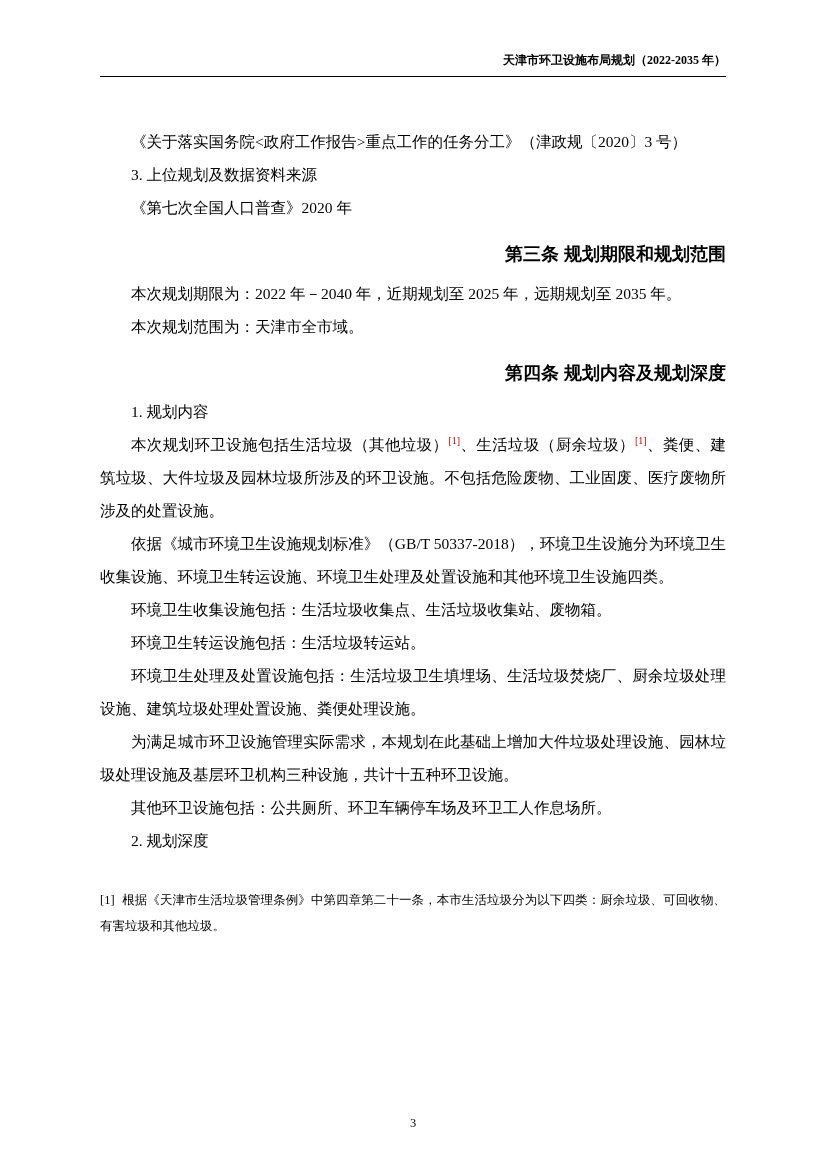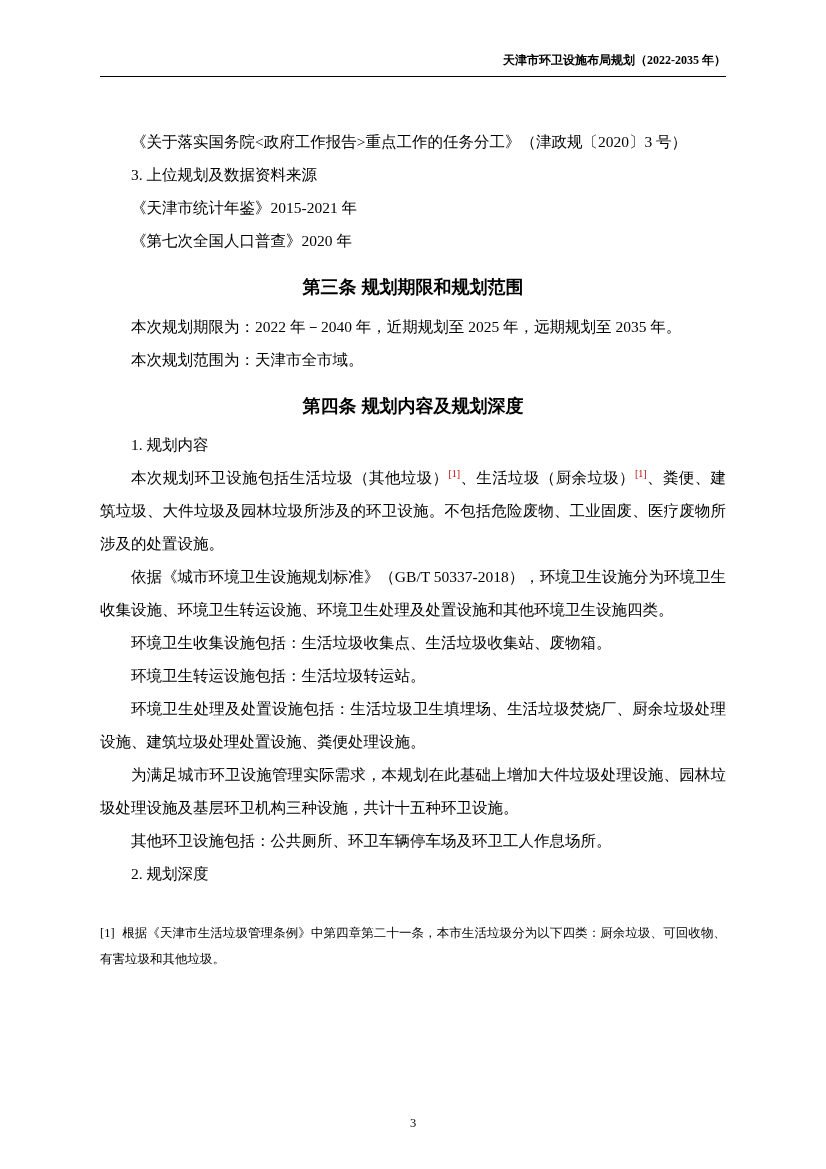--- a/index.html
+++ b/index.html
@@ -38,21 +38,21 @@
     margin: 0;
     text-indent: 2em;
   }
   .section-heading {
     font-family: "Liberation Sans", "DejaVu Sans", sans-serif;
     font-size: 18px;
     font-weight: 700;
     margin: 15px 0 7px 0;
     text-indent: 0;
     line-height: 1.7;
-    text-align: center;
+    text-align: right;
   }
   sup.ref {
     color: var(--sup-color, #c00000);
     font-size: 10px;
     line-height: 0;
   }
   .footnote {
     margin-top: 30px;
     font-size: 12.5px;
     line-height: 2.1;
@@ -77,21 +77,20 @@
 
   <header class="page-header">
     <div class="header-title">天津市环卫设施布局规划（2022-2035 年）</div>
     <div class="header-rule"></div>
   </header>
 
   <main class="page-body">
 
     <p class="para">《关于落实国务院&lt;政府工作报告&gt;重点工作的任务分工》（津政规〔2020〕3 号）</p>
     <p class="para">3. 上位规划及数据资料来源</p>
-    <p class="para">《天津市统计年鉴》2015-2021 年</p>
     <p class="para">《第七次全国人口普查》2020 年</p>
 
     <h2 class="section-heading">第三条 规划期限和规划范围</h2>
     <p class="para">本次规划期限为：2022 年－2040 年，近期规划至 2025 年，远期规划至 2035 年。</p>
     <p class="para">本次规划范围为：天津市全市域。</p>
 
     <h2 class="section-heading">第四条 规划内容及规划深度</h2>
     <p class="para">1. 规划内容</p>
 
     <p class="para"><span>本次规划环卫设施包括生活垃圾（其他垃圾）</span><sup class="ref">[1]</sup><span>、生活垃圾（厨余垃圾）</span><sup class="ref">[1]</sup><span>、粪便、建筑垃圾、大件垃圾及园林垃圾所涉及的环卫设施。不包括危险废物、工业固废、医疗废物所涉及的处置设施。</span></p>

